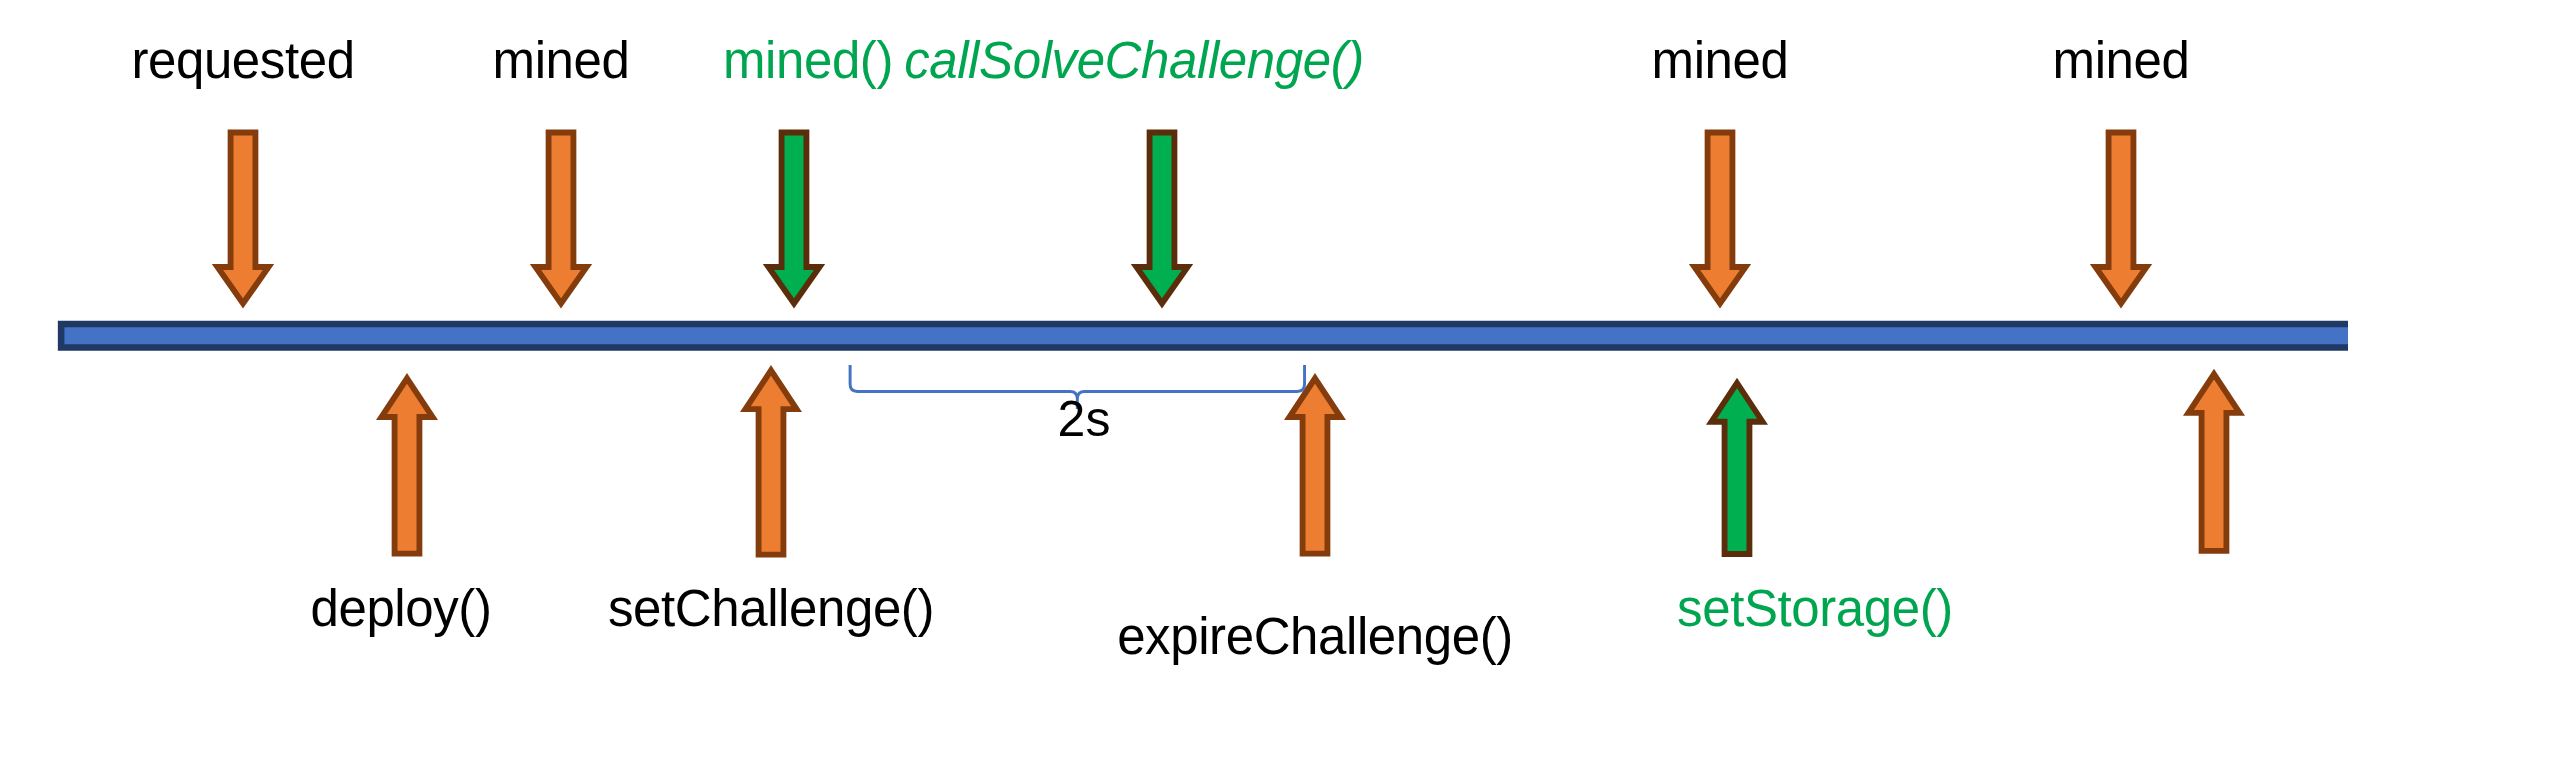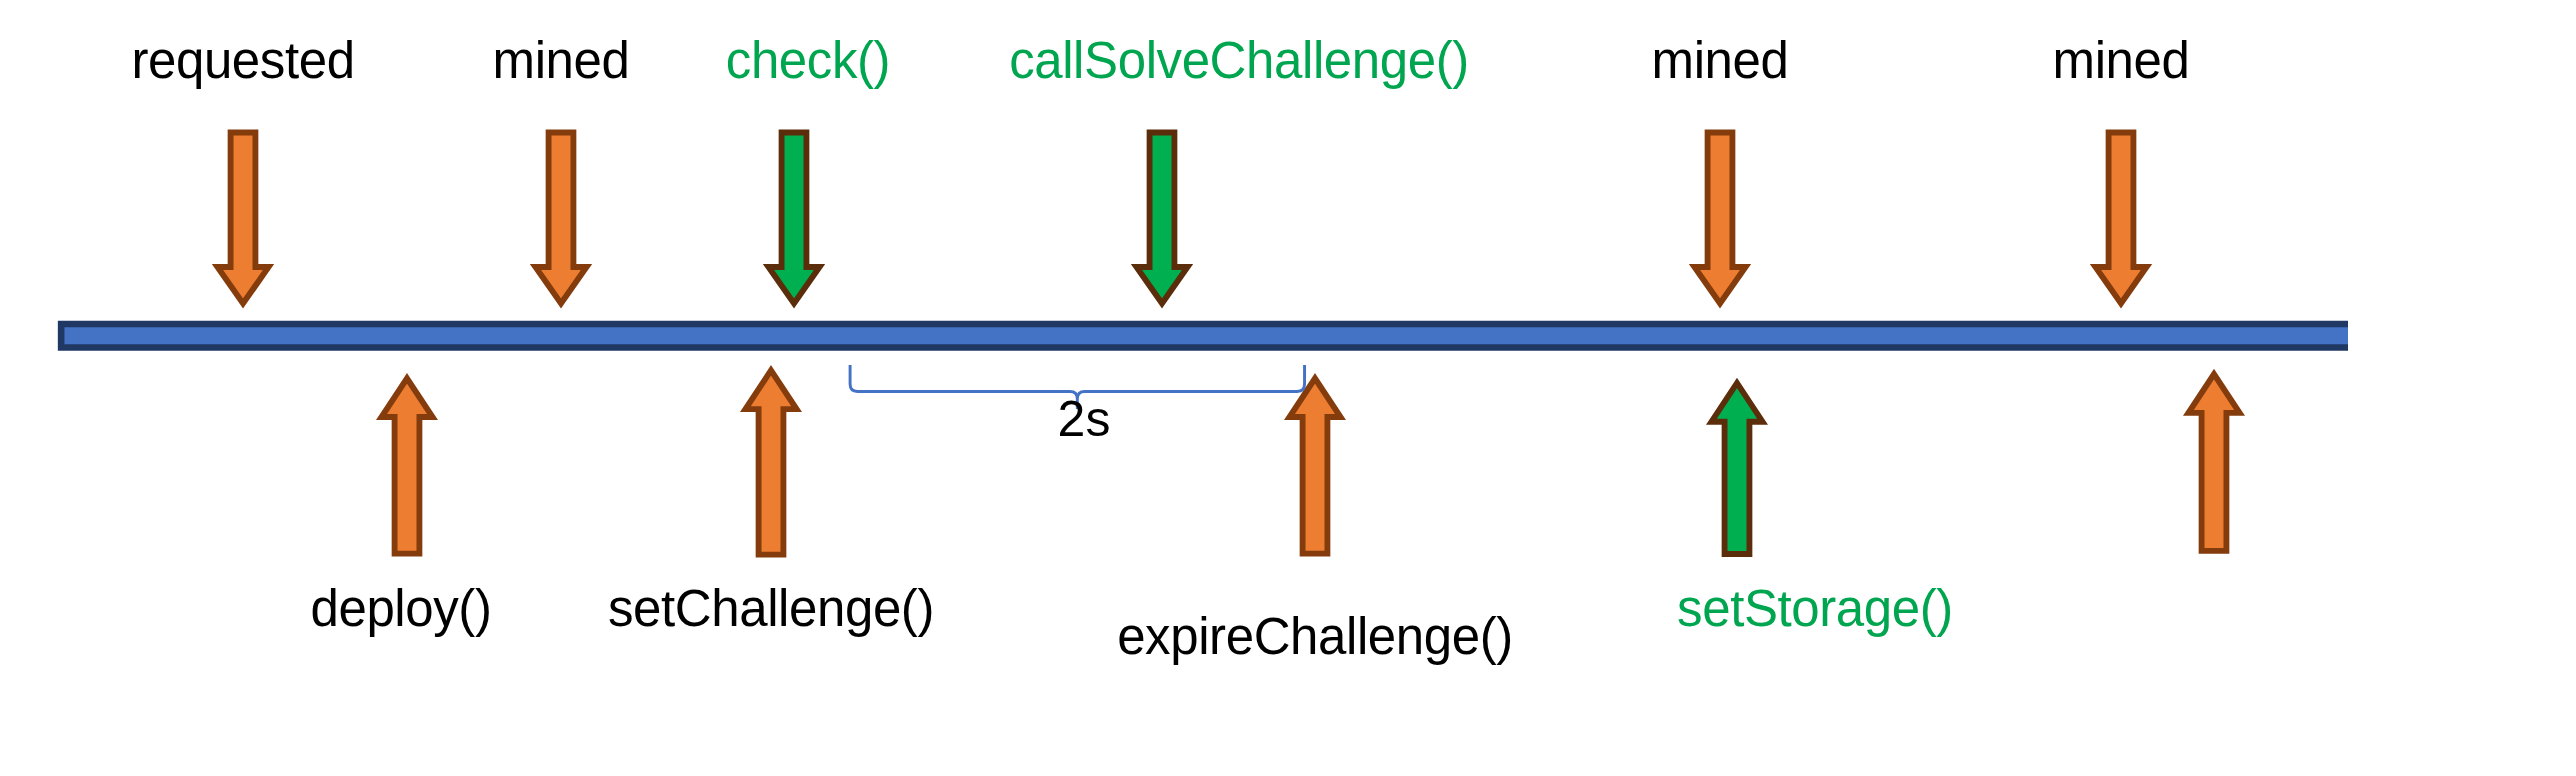--- a/index.html
+++ b/index.html
@@ -69,23 +69,23 @@
 <div id="canvas">
 
   <svg id="timeline-axis" viewBox="0 0 3502 105" width="2576" height="77" xmlns="http://www.w3.org/2000/svg">
     <polygon points="78,15 3378,15 3378,0 3432,31 3378,62 3378,47 78,47" fill="#4472c4" stroke="#1f3864" stroke-width="9" stroke-linejoin="miter"></polygon>
   </svg>
 
   <div class="label top" style="left:243px;">requested</div>
 
   <div class="label top" style="left:561px;">mined</div>
 
-  <div class="label top green" style="left:808px;">check()</div>
+  <div class="label top green" style="left:808px;">mined()</div>
 
-  <div class="label top green" style="left:1239px;">callSolveChallenge()</div>
+  <div class="label top green" style="left:1134px;font-style:italic;">callSolveChallenge()</div>
 
   <div class="label top" style="left:1720px;">mined</div>
 
   <div class="label top" style="left:2121px;">mined</div>
 
   <svg class="arrow-svg" style="left:243px; top:129px;" width="57" height="178" viewBox="0 0 78 242" xmlns="http://www.w3.org/2000/svg">
     <polygon points="22,4 56,4 56,188 74,188 39,238 4,188 22,188" fill="#ed7d31" stroke="#843c0c" stroke-width="8" stroke-linejoin="miter"></polygon>
   </svg>
 
   <svg class="arrow-svg" style="left:561px; top:129px;" width="57" height="178" viewBox="0 0 78 242" xmlns="http://www.w3.org/2000/svg">

